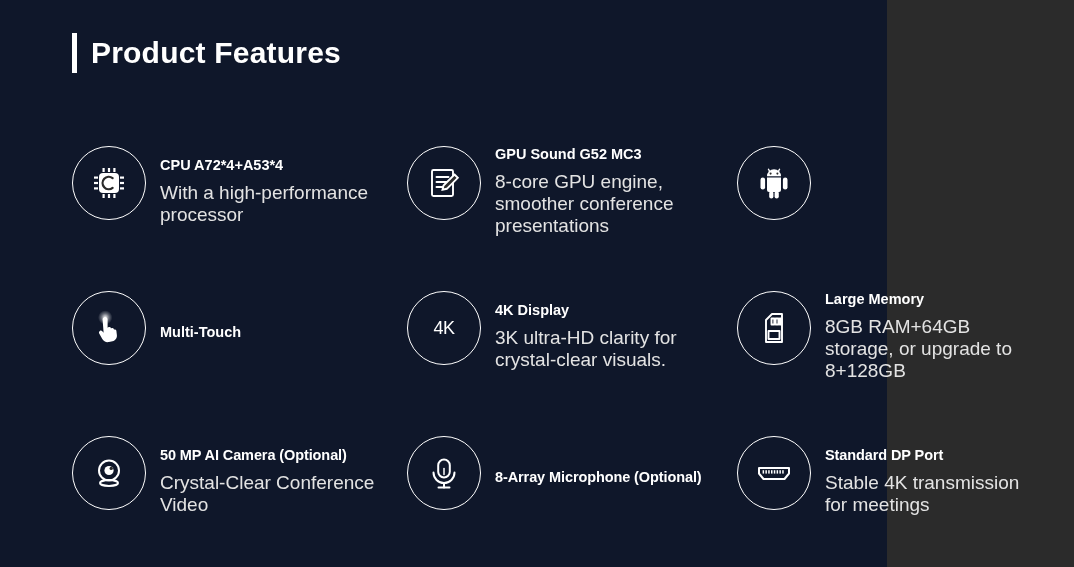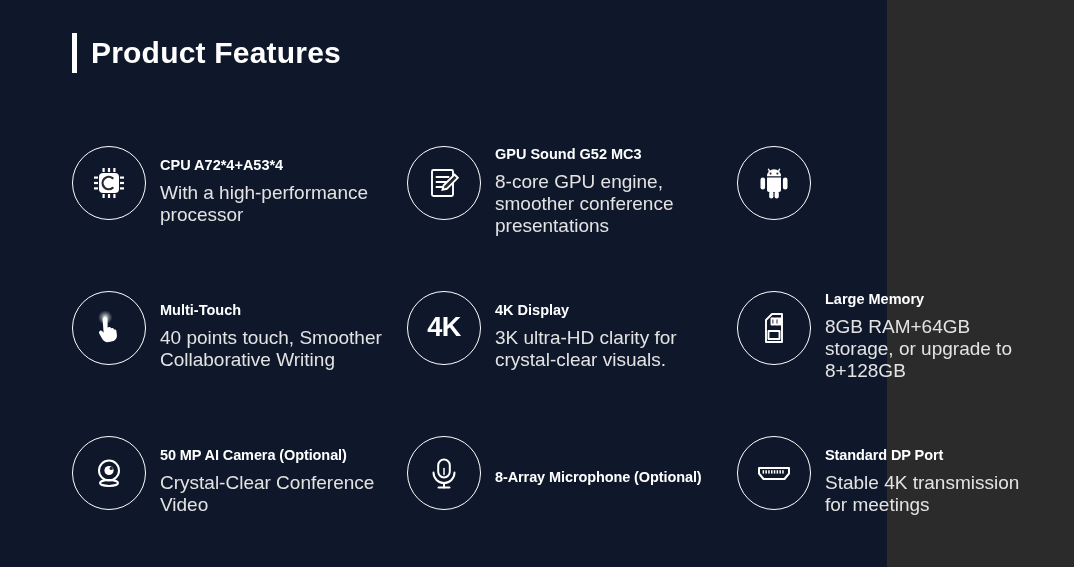--- a/index.html
+++ b/index.html
@@ -96,22 +96,22 @@
     font-size: 19px;
     font-weight: normal;
     color: #e3e3e3;
     line-height: 22px;
   }
 
   
   .row3 .f-title { letter-spacing: -0.1px; }
 
   .label-4k {
-    font-size: 27px;
-    font-weight: bold;
+    font-size: 18px;
+    font-weight: normal;
     color: #ffffff;
     letter-spacing: -0.5px;
     line-height: 1;
   }
 </style>
 </head>
 <body>
 
 <div class="page">
 
@@ -191,21 +191,20 @@
               <stop offset="55%" stop-color="#ffffff" stop-opacity="0.35"></stop>
               <stop offset="100%" stop-color="#ffffff" stop-opacity="0"></stop>
             </radialGradient>
           </defs>
           <circle cx="16.2" cy="9.5" r="7.2" fill="url(#tap)"></circle>
           <path d="M13.6 11.5c0-1.4 1.1-2.5 2.5-2.5s2.5 1.1 2.5 2.5v8.2l1.1-.6c.7-.4 1.6-.2 2 .5.2.3.2.5.2.8l.9-.3c.8-.3 1.7.1 2 .9l.2.6.6-.1c.9-.1 1.7.5 1.8 1.4l.5 4.4c.3 2.8-1.6 5.4-4.4 6l-3.6.8c-2.6.6-5.3-.6-6.6-3l-3.1-5.7c-.5-.9-.2-2 .7-2.5.8-.5 1.8-.3 2.4.4l1.3 1.5z" fill="#ffffff"></path>
         </svg>
       </div>
       <div class="txt">
         <div class="f-title">Multi-Touch</div>
-        <div class="f-desc">40 points touch, Smoother Collaborative Writing</div>
       </div>
     </div>
 
     <div class="feature">
       <div class="icon-wrap">
         <span class="label-4k">4K</span>
       </div>
       <div class="txt">
         <div class="f-title">4K Display</div>
         <div class="f-desc">3K ultra-HD clarity for crystal-clear visuals.</div>

